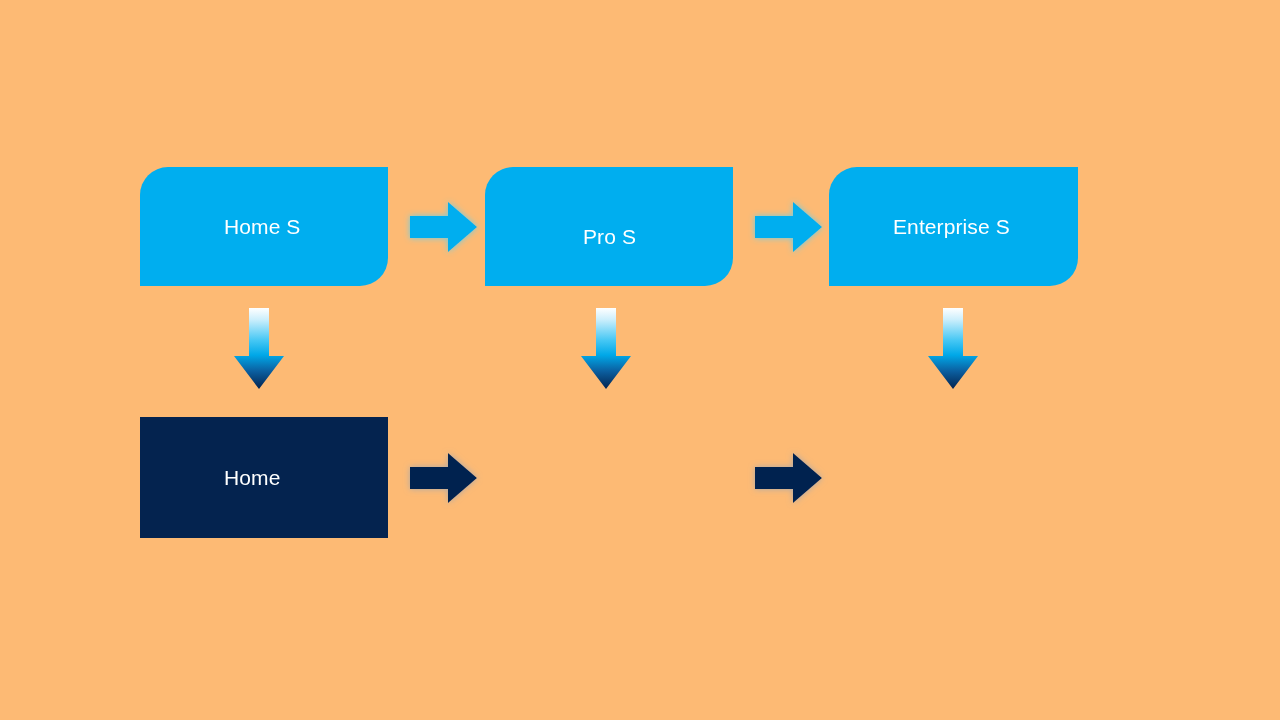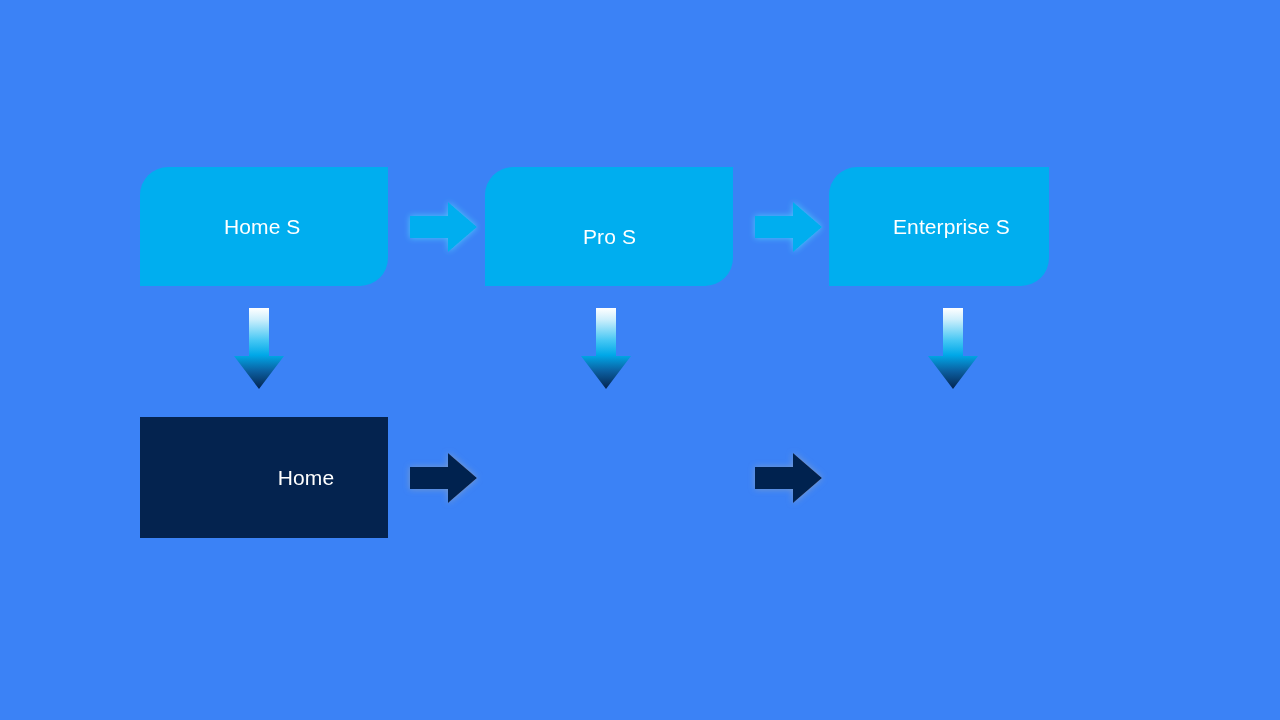--- a/index.html
+++ b/index.html
@@ -13,21 +13,21 @@
     height: 720px;
     overflow: hidden;
     font-family: "Liberation Sans", "DejaVu Sans", sans-serif;
     position: relative;
   }
   #canvas {
     position: absolute;
     left: 0; top: 0;
     width: 1280px;
     height: 720px;
-    background: #3b82f6;
+    background: #fdba74;
   }
 
   
   .node {
     position: absolute;
     display: flex;
     align-items: center;
     justify-content: flex-start;
     box-sizing: border-box;
     color: #ffffff;
@@ -48,24 +48,24 @@
     border-radius: 28px 0 28px 0;
   }
   .node.bottom {
     background: #04234F;
     border-radius: 0;
   }
 
   
   .col1 { left: 140px; width: 248px; }
   .col2 { left: 485px; width: 248px; }
-  .col3 { left: 829px; width: 220px; }
+  .col3 { left: 829px; width: 249px; }
 
   .row-top    { top: 167px;  height: 119px; }
-  .row-bottom { top: 417px;  height: 121px; justify-content: center; }
+  .row-bottom { top: 417px;  height: 121px; }
 
   
   .col2 .node-label { padding-left: 98px; margin-top: 21px; }
   .col3 .node-label { padding-left: 64px; }
 
   
   .h-arrow {
     position: absolute;
     width: 78px;
     height: 62px;

